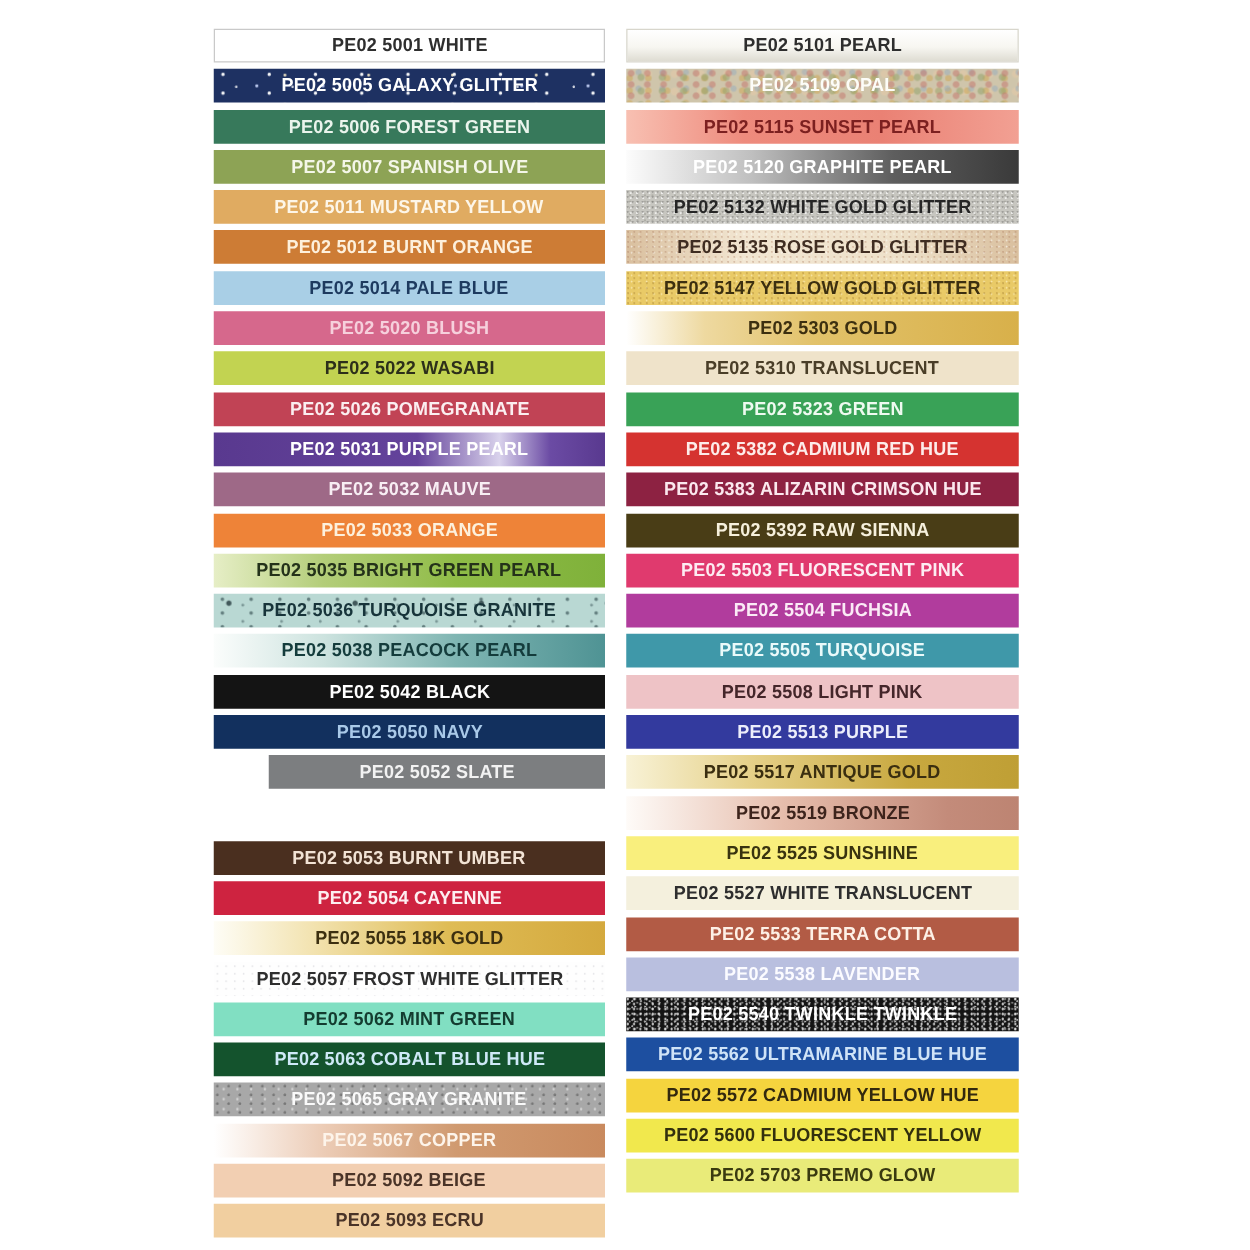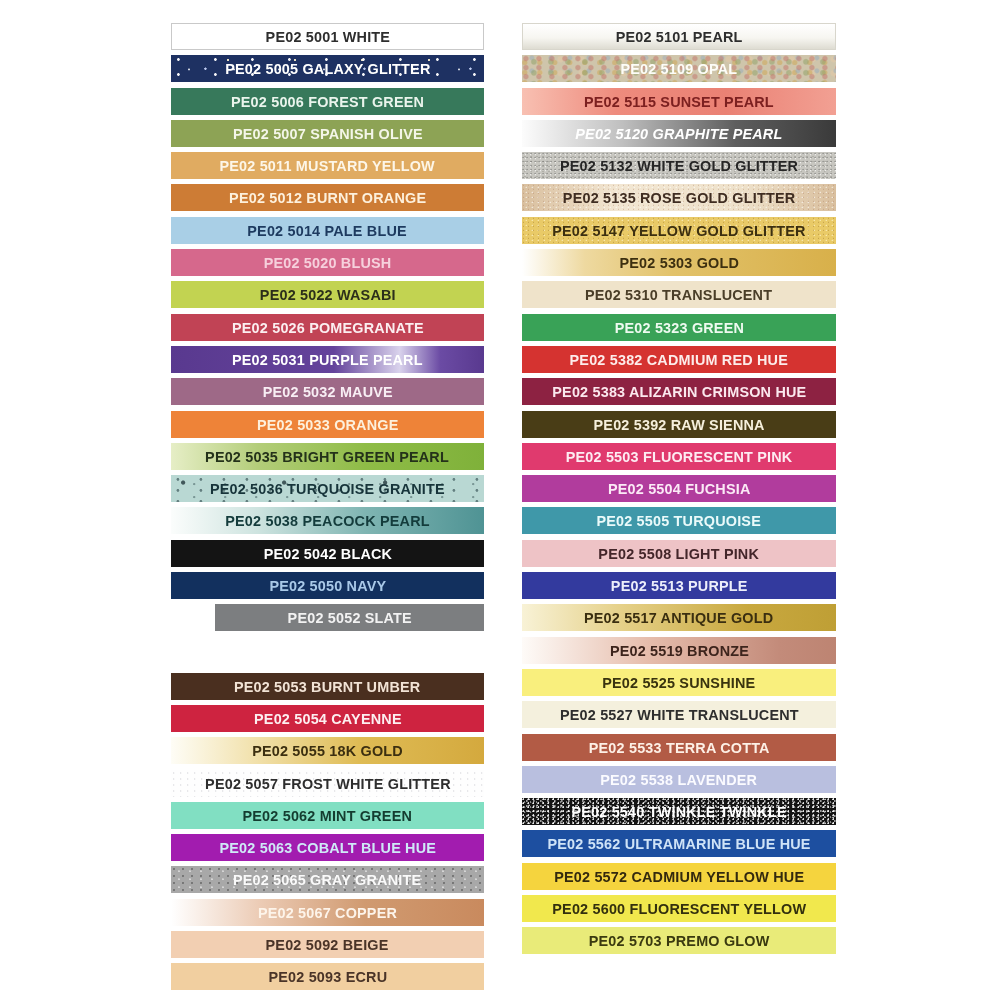--- a/index.html
+++ b/index.html
@@ -1,20 +1,20 @@
 <!DOCTYPE html>
 <html><head>
 <meta charset="utf-8">
 <style>
   html,body{margin:0;padding:0;background:#ffffff;}
   .canvas{position:relative;width:1000px;height:1000px;background:#ffffff;overflow:hidden;
           font-family:"Liberation Sans",sans-serif;}
   .col{position:absolute;top:23px;display:flex;flex-direction:column;gap:5.3px;}
   .col-left{left:171px;width:313px;}
-  .col-right{left:522px;width:314px;}
+  .col-right{left:501px;width:314px;}
   .swatch{position:relative;height:27px;flex:0 0 27px;display:flex;align-items:center;
           justify-content:center;box-sizing:border-box;overflow:hidden;}
   .swatch-label{position:relative;z-index:2;font-weight:700;font-size:15px;line-height:1;
           letter-spacing:.2px;white-space:nowrap;transform:scaleX(.96);}
   .swatch::after{content:"";position:absolute;inset:0;z-index:1;pointer-events:none;}
 
   
   .tex-galaxy::after{background-image:
     radial-gradient(circle at 20% 30%, rgba(255,255,255,.95) 0 1px, transparent 1.7px),
     radial-gradient(circle at 65% 72%, rgba(205,218,255,.9) 0 .9px, transparent 1.5px),
@@ -130,21 +130,21 @@
       </div>
       <div class="swatch" style="background-image: linear-gradient(90deg, rgb(254, 253, 246) 0%, rgb(242, 226, 174) 26%, rgb(223, 188, 85) 60%, rgb(212, 169, 62) 100%);">
         <span class="swatch-label" style="color: rgb(60, 47, 16);">PE02 5055 18K GOLD</span>
       </div>
       <div class="swatch tex-frost" style="background-color: rgb(254, 254, 254);">
         <span class="swatch-label" style="color: rgb(46, 46, 46);">PE02 5057 FROST WHITE GLITTER</span>
       </div>
       <div class="swatch" style="background-color: rgb(129, 223, 194);">
         <span class="swatch-label" style="color: rgb(20, 60, 48);">PE02 5062 MINT GREEN</span>
       </div>
-      <div class="swatch" style="background-color: #a21caf;">
+      <div class="swatch" style="background-color: #14532d;">
         <span class="swatch-label" style="color: rgb(207, 233, 247);">PE02 5063 COBALT BLUE HUE</span>
       </div>
       <div class="swatch tex-granite-gray" style="background-color: rgb(168, 168, 168);">
         <span class="swatch-label" style="color: rgb(250, 250, 250);">PE02 5065 GRAY GRANITE</span>
       </div>
       <div class="swatch" style="background-image: linear-gradient(90deg, rgb(255, 255, 255) 0%, rgb(236, 204, 182) 28%, rgb(208, 154, 112) 62%, rgb(201, 138, 94) 100%);">
         <span class="swatch-label" style="color: rgb(253, 244, 234);">PE02 5067 COPPER</span>
       </div>
       <div class="swatch" style="background-color: rgb(242, 207, 178);">
         <span class="swatch-label" style="color: rgb(74, 52, 40);">PE02 5092 BEIGE</span>
@@ -156,21 +156,21 @@
   <div class="col col-right">
       <div class="swatch" style="background-image: linear-gradient(rgb(255, 255, 255) 0%, rgb(247, 246, 241) 55%, rgb(222, 220, 210) 100%); border: 1px solid rgb(216, 214, 204);">
         <span class="swatch-label" style="color: rgb(46, 46, 46);">PE02 5101 PEARL</span>
       </div>
       <div class="swatch tex-opal" style="background-color: rgb(207, 197, 171);">
         <span class="swatch-label" style="color: rgb(253, 253, 248);">PE02 5109 OPAL</span>
       </div>
       <div class="swatch" style="background-image: linear-gradient(90deg, rgb(248, 192, 178) 0%, rgb(238, 139, 125) 30%, rgb(234, 129, 116) 65%, rgb(242, 160, 147) 100%);">
         <span class="swatch-label" style="color: rgb(124, 32, 32);">PE02 5115 SUNSET PEARL</span>
       </div>
-      <div class="swatch" style="background-image: linear-gradient(90deg, rgb(252, 252, 252) 0%, rgb(191, 191, 191) 32%, rgb(94, 94, 94) 68%, rgb(58, 58, 58) 100%); font-style: italic;">
+      <div class="swatch" style="background-image: linear-gradient(90deg, rgb(252, 252, 252) 0%, rgb(191, 191, 191) 32%, rgb(94, 94, 94) 68%, rgb(58, 58, 58) 100%);">
         <span class="swatch-label" style="color: rgb(255, 255, 255);">PE02 5120 GRAPHITE PEARL</span>
       </div>
       <div class="swatch tex-glitter-white-gold" style="background-color: rgb(199, 198, 192);">
         <span class="swatch-label" style="color: rgb(38, 38, 38);">PE02 5132 WHITE GOLD GLITTER</span>
       </div>
       <div class="swatch tex-glitter-rose" style="background-image: linear-gradient(90deg, rgb(217, 191, 158) 0%, rgb(242, 230, 210) 30%, rgb(238, 225, 202) 70%, rgb(217, 191, 158) 100%);">
         <span class="swatch-label" style="color: rgb(63, 45, 34);">PE02 5135 ROSE GOLD GLITTER</span>
       </div>
       <div class="swatch tex-glitter-gold" style="background-color: rgb(233, 202, 103);">
         <span class="swatch-label" style="color: rgb(60, 47, 16);">PE02 5147 YELLOW GOLD GLITTER</span>

